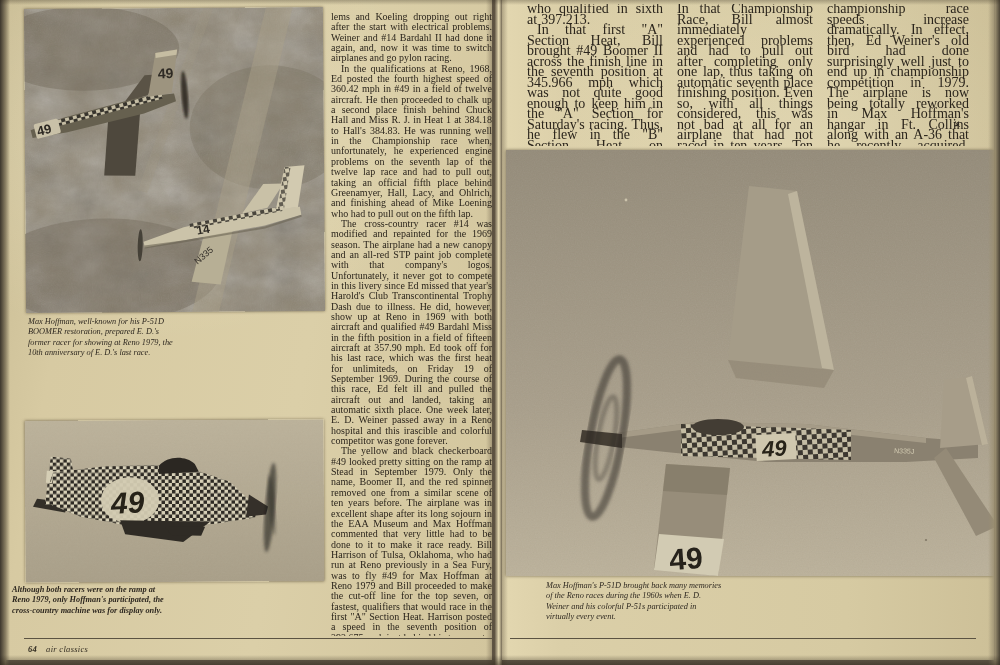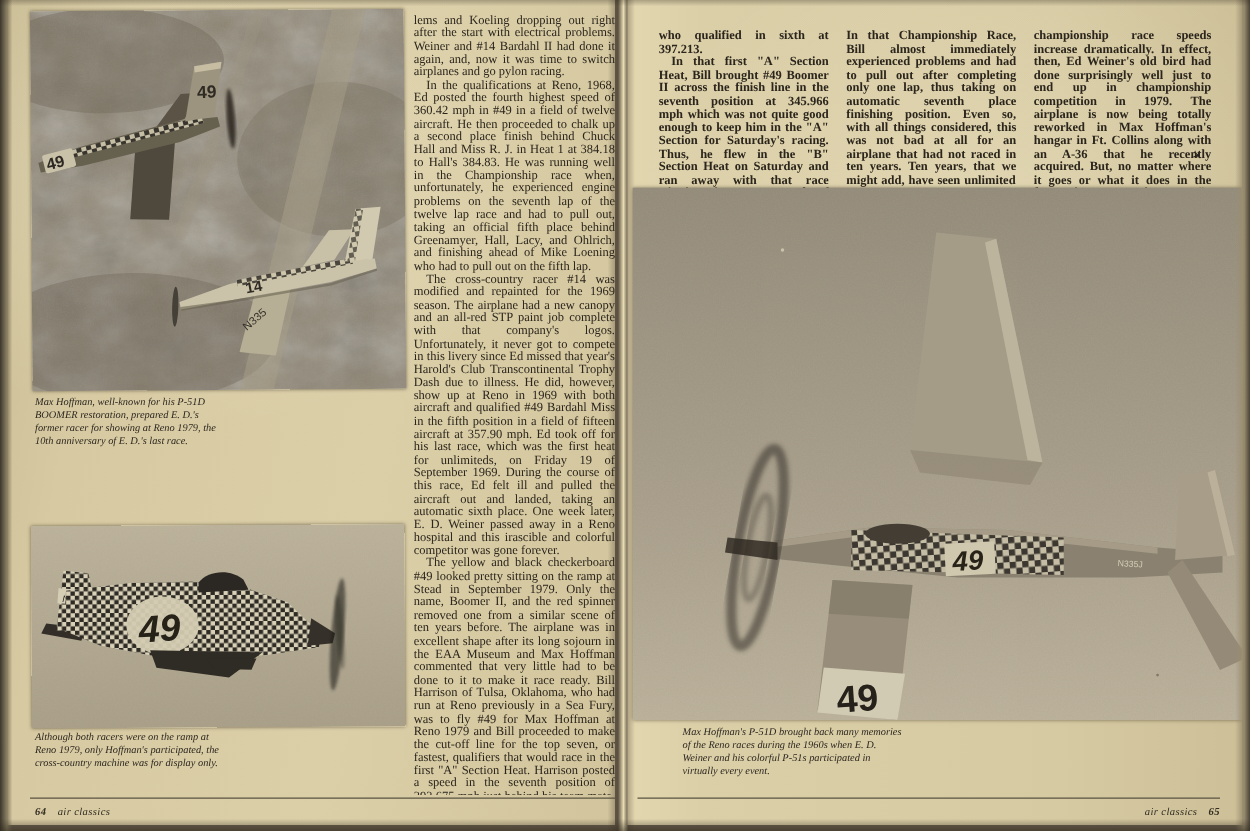--- a/index.html
+++ b/index.html
@@ -34,30 +34,30 @@
   .edge-top{position:absolute;left:0;top:0;width:1000px;height:5px;
     background:linear-gradient(180deg,rgba(45,38,26,0.30),rgba(0,0,0,0));}
 
   .photo{position:absolute;box-shadow:0 0 3px rgba(40,30,15,0.55);}
   .photo svg{display:block;}
 
   .body-text{position:absolute;text-align:justify;color:#2b251c;}
   .body-text p{margin:0;text-indent:10px;}
   .body-text p:first-child{text-indent:0;}
   .col-left{left:331px;top:12px;width:161px;height:624px;font-size:10px;line-height:10.35px;overflow:hidden;}
-  .col-r{top:24px;height:142px;font-size:10px;line-height:10.5px;overflow:hidden;word-spacing:0.6px;font-weight:bold;}
+  .col-r{top:4px;height:142px;font-size:14px;line-height:10.5px;overflow:hidden;word-spacing:0.6px;}
   .col-r1{left:527px;width:136px;}
   .col-r2{left:677px;width:136px;}
   .col-r3{left:827px;width:142px;}
   .end-marker{position:absolute;left:953px;top:119px;font-size:10px;color:#2b2620;
     font-family:"DejaVu Sans",sans-serif;transform:rotate(45deg);}
 
   .caption{position:absolute;font-style:italic;font-size:8.3px;line-height:10.3px;color:#2e2820;}
   .cap-aerial{left:28px;top:317px;width:152px;}
-  .cap-profile{left:28px;top:585px;width:152px;}
+  .cap-profile{left:12px;top:585px;width:152px;font-weight:bold;}
   .cap-banking{left:522px;top:581px;width:176px;margin-left:24px;}
 
   .rule{position:absolute;top:638px;height:1px;background:#5b5342;}
   .rule-left{left:24px;width:468px;}
   .rule-right{left:510px;width:466px;}
   .footer{position:absolute;top:644px;font-size:8.5px;color:#332d22;letter-spacing:0.3px;text-align:center;}
   .footer-left{left:28px;}
   .footer-right{left:510px;width:466px;text-align:right;}
   .footer .pgnum{font-style:italic;font-weight:bold;}
   .footer .mag{font-style:italic;margin:0 0 0 9px;}
@@ -249,21 +249,18 @@
     </svg>
   </div>
 
   <div class="caption cap-banking">Max Hoffman's P-51D brought back many memories of the Reno races during the 1960s when E. D. Weiner and his colorful P-51s participated in virtually every event.</div>
 
   <div class="rule rule-left"></div>
   <div class="rule rule-right"></div>
   <div class="footer footer-left">
     <span class="pgnum">64</span><span class="mag">air classics</span>
   </div>
-  <div class="footer footer-right">
-    <span class="mag">air classics</span><span class="pgnum">65</span>
-  </div>
 
   <div class="edge-left"></div>
   <div class="edge-right"></div>
   <div class="edge-bottom"></div>
   <div class="edge-top"></div>
 </div>
 
 </body></html>

